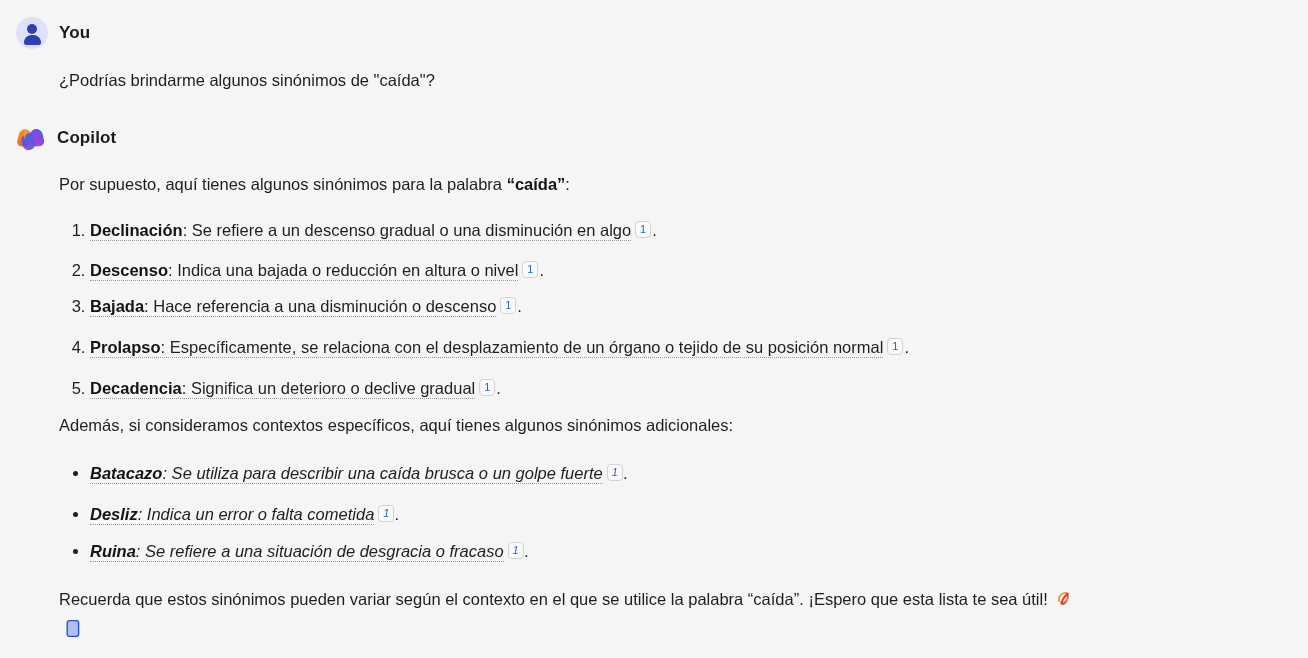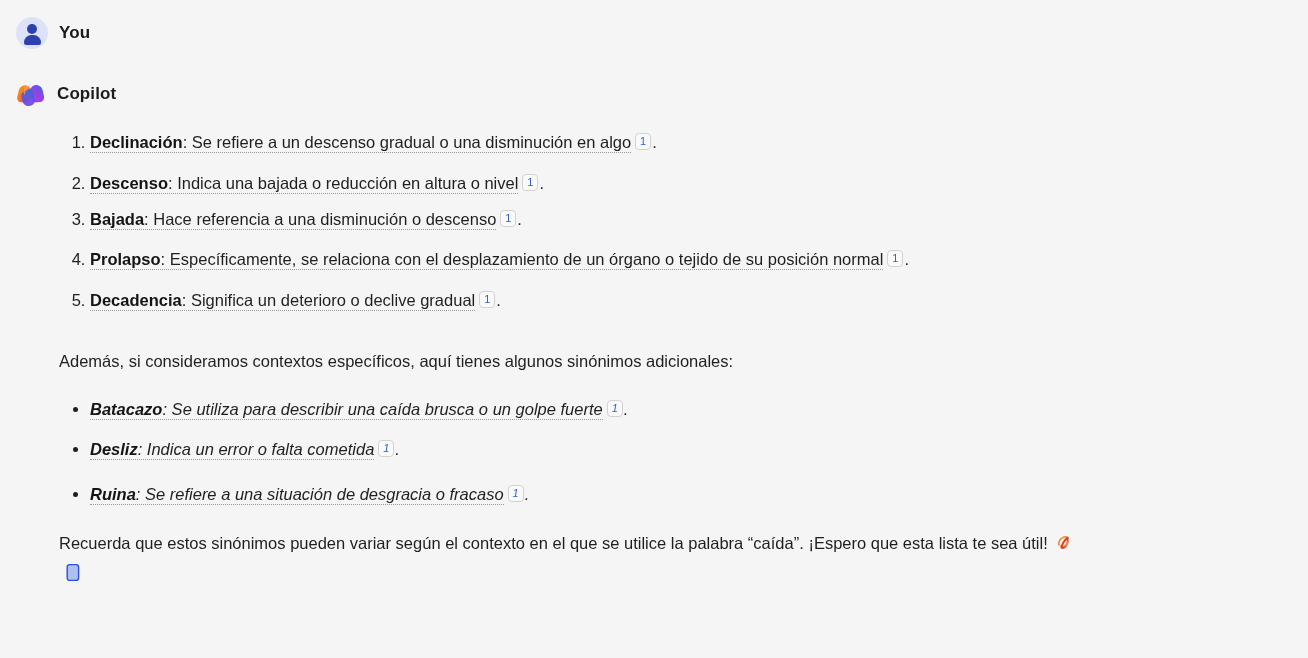--- a/index.html
+++ b/index.html
@@ -138,20 +138,23 @@
 <div class="conversation">
 
   <div style="padding-top:17px;">
     <div class="msg-header">
       <div class="avatar-user">
         <div class="head"></div>
         <div class="body"></div>
       </div>
       <span class="author">You</span>
     </div>
+    <div class="msg-body">
+      <p class="para user-text">¿Podrías brindarme algunos sinónimos de "caída"?</p>
+    </div>
   </div>
 
   <div style="padding-top:30px;">
     <div class="msg-header">
       <div class="avatar-copilot">
         <svg width="30" height="30" viewBox="0 0 30 30" aria-hidden="true">
           <defs>
             <linearGradient id="cpA" x1="0" y1="0" x2="1" y2="1">
               <stop offset="0%" stop-color="#f7a11a"></stop>
               <stop offset="55%" stop-color="#f06a2a"></stop>
@@ -175,46 +178,49 @@
           <path d="M20.1 5.9c3.2 0 5.9 2.3 6.6 5.4l1.3 6.2c0.6 2.9-1.6 5.6-4.5 5.6h-3.2c-2.7 0-5.0-1.9-5.6-4.6l-1.2-5.9c-0.4-1.9-2.0-3.2-3.9-3.2h5.2c1.0-2.2 3.1-3.5 5.3-3.5z" fill="url(#cpB)"></path>
           <path d="M13.2 9.6c1.9 0 3.5 1.3 3.9 3.2l1.2 5.9c0.5 2.6 2.8 4.5 5.5 4.5h-5.1c-1.0 2.3-3.3 3.9-5.9 3.9-3.2 0-6.0-2.4-6.6-5.6l-0.8-4.0c-0.5-2.5 1.2-4.8 3.6-5.6z" fill="url(#cpC)" opacity="0.92"></path>
           <path d="M9.0 6.3c2.6 0 4.9 1.6 5.9 3.9h-1.5c-2.0 0-3.7 1.4-4.1 3.3l-0.6 2.8c-0.9-1.4-1.2-3.1-0.9-4.8z" fill="url(#cpD)" opacity="0.85"></path>
         </svg>
       </div>
       <span class="author">Copilot</span>
     </div>
 
     <div class="msg-body">
 
+      <p class="para" style="padding-top:19px;">
+        <span>Por supuesto, aquí tienes algunos sinónimos para la palabra </span><span class="term">“caída”</span><span>:</span>
+      </p>
 
       <ol class="syn-list" style="margin-top:21px;">
         <li style="margin-bottom:16px;">
           <span class="cited"><span class="term">Declinación</span><span>: Se refiere a un descenso gradual o una disminución en algo</span></span><span class="cite">1</span><span>.</span>
         </li>
         <li style="margin-bottom:11px;">
           <span class="cited"><span class="term">Descenso</span><span>: Indica una bajada o reducción en altura o nivel</span></span><span class="cite">1</span><span>.</span>
         </li>
         <li style="margin-bottom:16px;">
           <span class="cited"><span class="term">Bajada</span><span>: Hace referencia a una disminución o descenso</span></span><span class="cite">1</span><span>.</span>
         </li>
         <li style="margin-bottom:16px;">
           <span class="cited"><span class="term">Prolapso</span><span>: Específicamente, se relaciona con el desplazamiento de un órgano o tejido de su posición normal</span></span><span class="cite">1</span><span>.</span>
         </li>
         <li>
           <span class="cited"><span class="term">Decadencia</span><span>: Significa un deterioro o declive gradual</span></span><span class="cite">1</span><span>.</span>
         </li>
       </ol>
 
-      <p class="para" style="margin-top:36px;">Además, si consideramos contextos específicos, aquí tienes algunos sinónimos adicionales:</p>
+      <p class="para" style="margin-top:13px;">Además, si consideramos contextos específicos, aquí tienes algunos sinónimos adicionales:</p>
 
       <ul class="syn-list" style="margin-top:23px;">
         <li style="margin-bottom:16px;">
           <span class="cited"><span class="term">Batacazo</span><span>: Se utiliza para describir una caída brusca o un golpe fuerte</span></span><span class="cite">1</span><span>.</span>
         </li>
-        <li style="margin-bottom:20px;">
+        <li style="margin-bottom:12px;">
           <span class="cited"><span class="term">Desliz</span><span>: Indica un error o falta cometida</span></span><span class="cite">1</span><span>.</span>
         </li>
         <li>
           <span class="cited"><span class="term">Ruina</span><span>: Se refiere a una situación de desgracia o fracaso</span></span><span class="cite">1</span><span>.</span>
         </li>
       </ul>
 
       <p class="para" style="margin-top:24px;">
         <span>Recuerda que estos sinónimos pueden variar según el contexto en el que se utilice la palabra </span><span>“caída”</span><span>. ¡Espero que esta lista te sea útil!</span><span class="tail-icon">
           <svg width="19" height="19" viewBox="0 0 19 19" aria-hidden="true">

